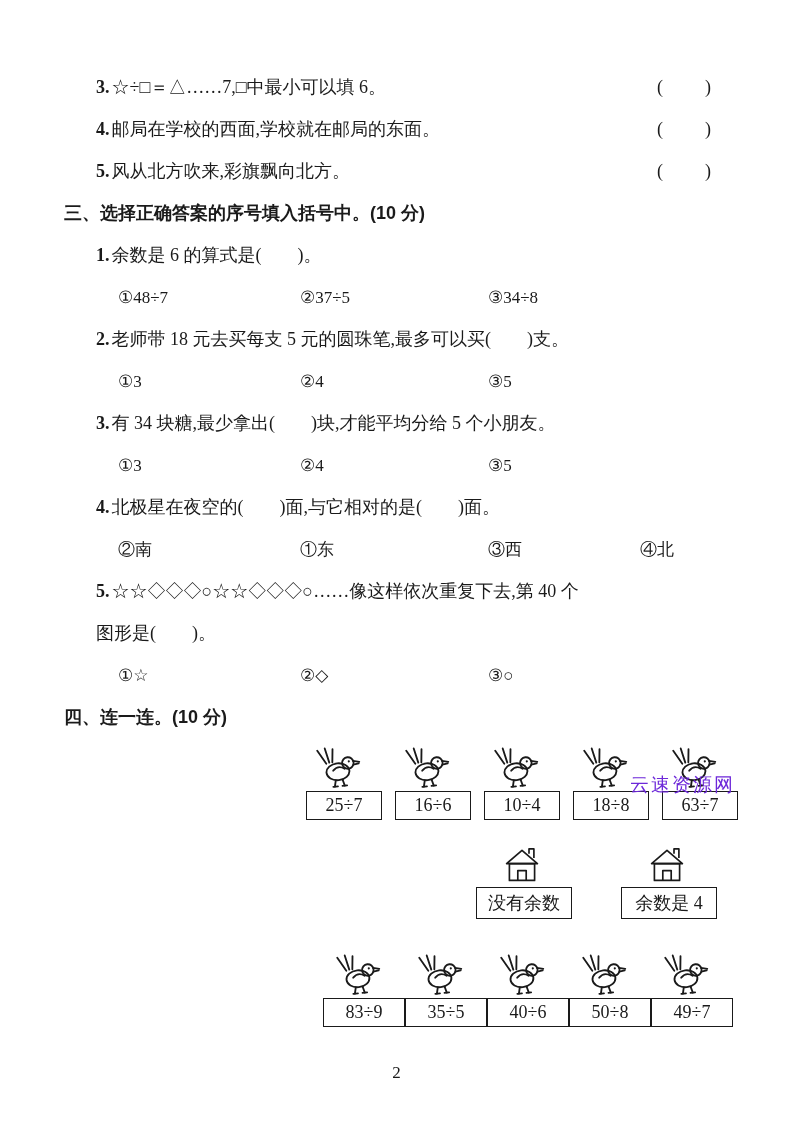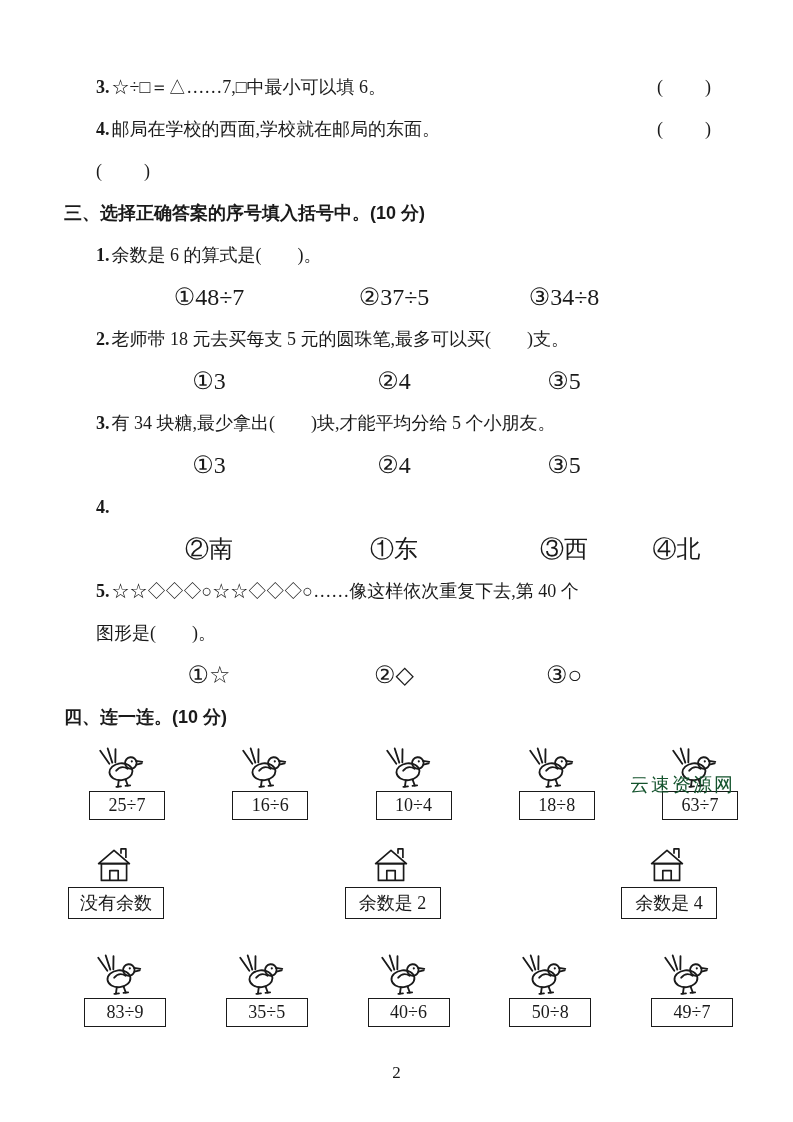--- a/index.html
+++ b/index.html
@@ -18,45 +18,44 @@
   .qnum { font-weight:700; margin-right:2px; }
   .paren { letter-spacing:2px; }
 
   .sec-title { font-family:"Liberation Sans", sans-serif; font-weight:700; font-size:18px; }
 
   .opts {
     display:grid;
     grid-template-columns:182px 188px 152px 1fr;
     padding-left:54px;
     height:42px; align-items:center;
-    font-size:24px;
-    text-align:center;
+    font-size:17px;
   }
   .cont-line { padding-left:32px; }
 
   
-  .match-row { display:flex; justify-content:space-between; align-items:flex-end; }
+  .match-row { display:flex; justify-content:flex-end; align-items:flex-end; }
   .row-top   { margin-top:6px;  gap:13px; position:relative; left:25px; }
   .row-mid   { margin-top:26px; gap:49px; position:relative; left:4px; }
   .row-bot   { margin-top:32px; gap:0; position:relative; left:20px; }
   .match-cell { display:flex; flex-direction:column; align-items:center; }
   .bird-icon { width:46px; height:46px; margin-bottom:1px; margin-left:-10px; transform:rotate(-6deg); }
   .house-icon { width:42px; height:38px; margin-bottom:3px; margin-left:-4px; }
   .expr-box {
     border:1.5px solid #1a1a1a;
     font-size:18px; text-align:center;
     padding:3px 8px; min-width:76px;
     background:#fff; white-space:nowrap;
   }
   .expr-box.wide { min-width:96px; padding:3px 10px; }
   .expr-box.bot { min-width:82px; }
 
   .watermark {
     position:absolute; top:772px; left:630px;
-    color:#14532d; font-size:19px; letter-spacing:2px;
+    color:#6d28d9; font-size:19px; letter-spacing:2px;
     font-family:"Liberation Sans", sans-serif;
   }
   .page-number {
     position:absolute; top:1063px; left:0; width:793px;
     text-align:center; font-size:17px;
   }
   .defs { position:absolute; width:0; height:0; overflow:hidden; }
 </style>
 </head>
 <body>
@@ -95,20 +94,21 @@
 
   <div class="line indent tf-line">
     <span><span class="qnum">3.</span><span>☆÷□＝△……7,□中最小可以填 6。</span></span>
     <span class="paren">(　　)</span>
   </div>
   <div class="line indent tf-line">
     <span><span class="qnum">4.</span><span>邮局在学校的西面,学校就在邮局的东面。</span></span>
     <span class="paren">(　　)</span>
   </div>
   <div class="line indent tf-line">
+    <span><span class="qnum">5.</span><span>风从北方吹来,彩旗飘向北方。</span></span>
     <span class="paren">(　　)</span>
   </div>
 
   <div class="line sec-title">三、选择正确答案的序号填入括号中。(10 分)</div>
 
   <div class="line indent">
     <span class="qnum">1.</span>
       <span>余数是 6 的算式是(　　)。</span>
   </div>
   <div class="opts">
@@ -132,20 +132,21 @@
       <span>有 34 块糖,最少拿出(　　)块,才能平均分给 5 个小朋友。</span>
   </div>
   <div class="opts">
     <span>①3</span>
     <span>②4</span>
     <span>③5</span>
   </div>
 
   <div class="line indent">
     <span class="qnum">4.</span>
+      <span>北极星在夜空的(　　)面,与它相对的是(　　)面。</span>
   </div>
   <div class="opts">
     <span>②南</span>
     <span>①东</span>
     <span>③西</span>
     <span>④北</span>
   </div>
 
   <div class="line indent">
     <span class="qnum">5.</span>
@@ -199,26 +200,20 @@
     <div class="match-cell">
       <svg class="house-icon">
           <use href="#house" xlink:href="#house"></use>
         </svg>
       <div class="expr-box wide">没有余数</div>
     </div>
     <div class="match-cell">
       <svg class="house-icon">
           <use href="#house" xlink:href="#house"></use>
         </svg>
-      <div class="expr-box wide">余数是 2</div>
-    </div>
-    <div class="match-cell">
-      <svg class="house-icon">
-          <use href="#house" xlink:href="#house"></use>
-        </svg>
       <div class="expr-box wide">余数是 4</div>
     </div>
   </div>
 
   <div class="match-row row-bot">
     <div class="match-cell">
       <svg class="bird-icon">
           <use href="#bird" xlink:href="#bird"></use>
         </svg>
       <div class="expr-box bot">83÷9</div>

